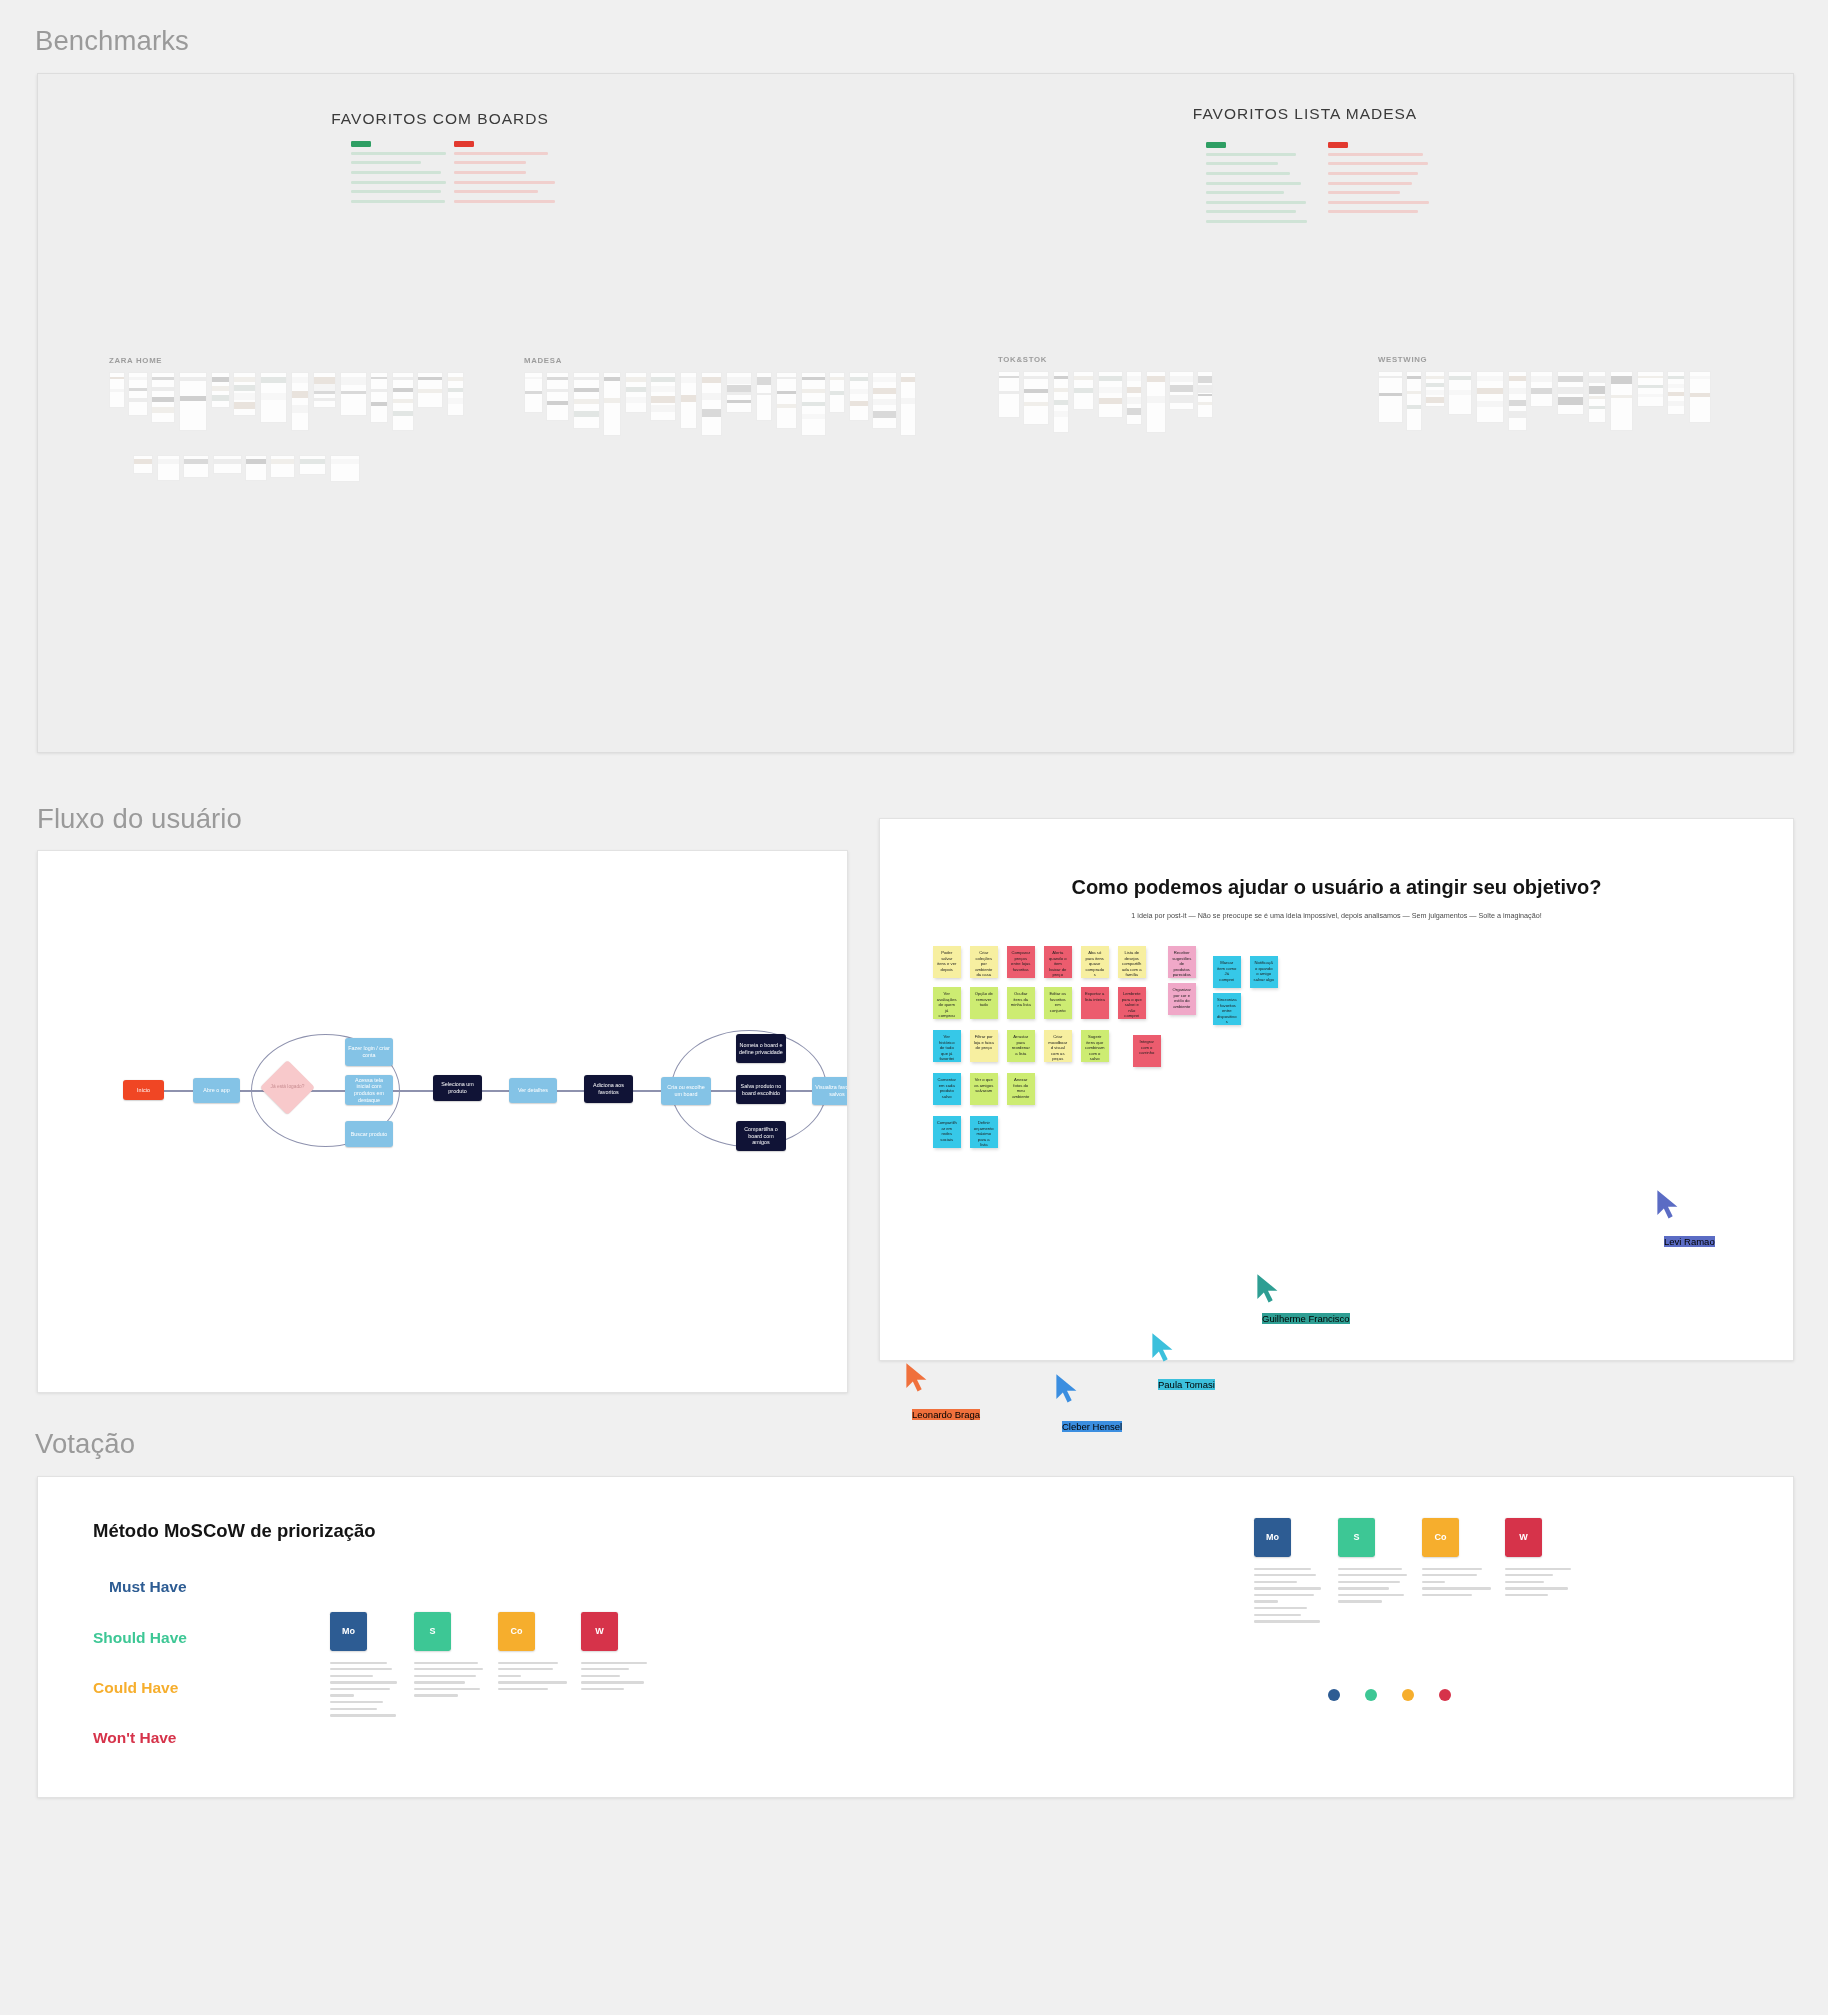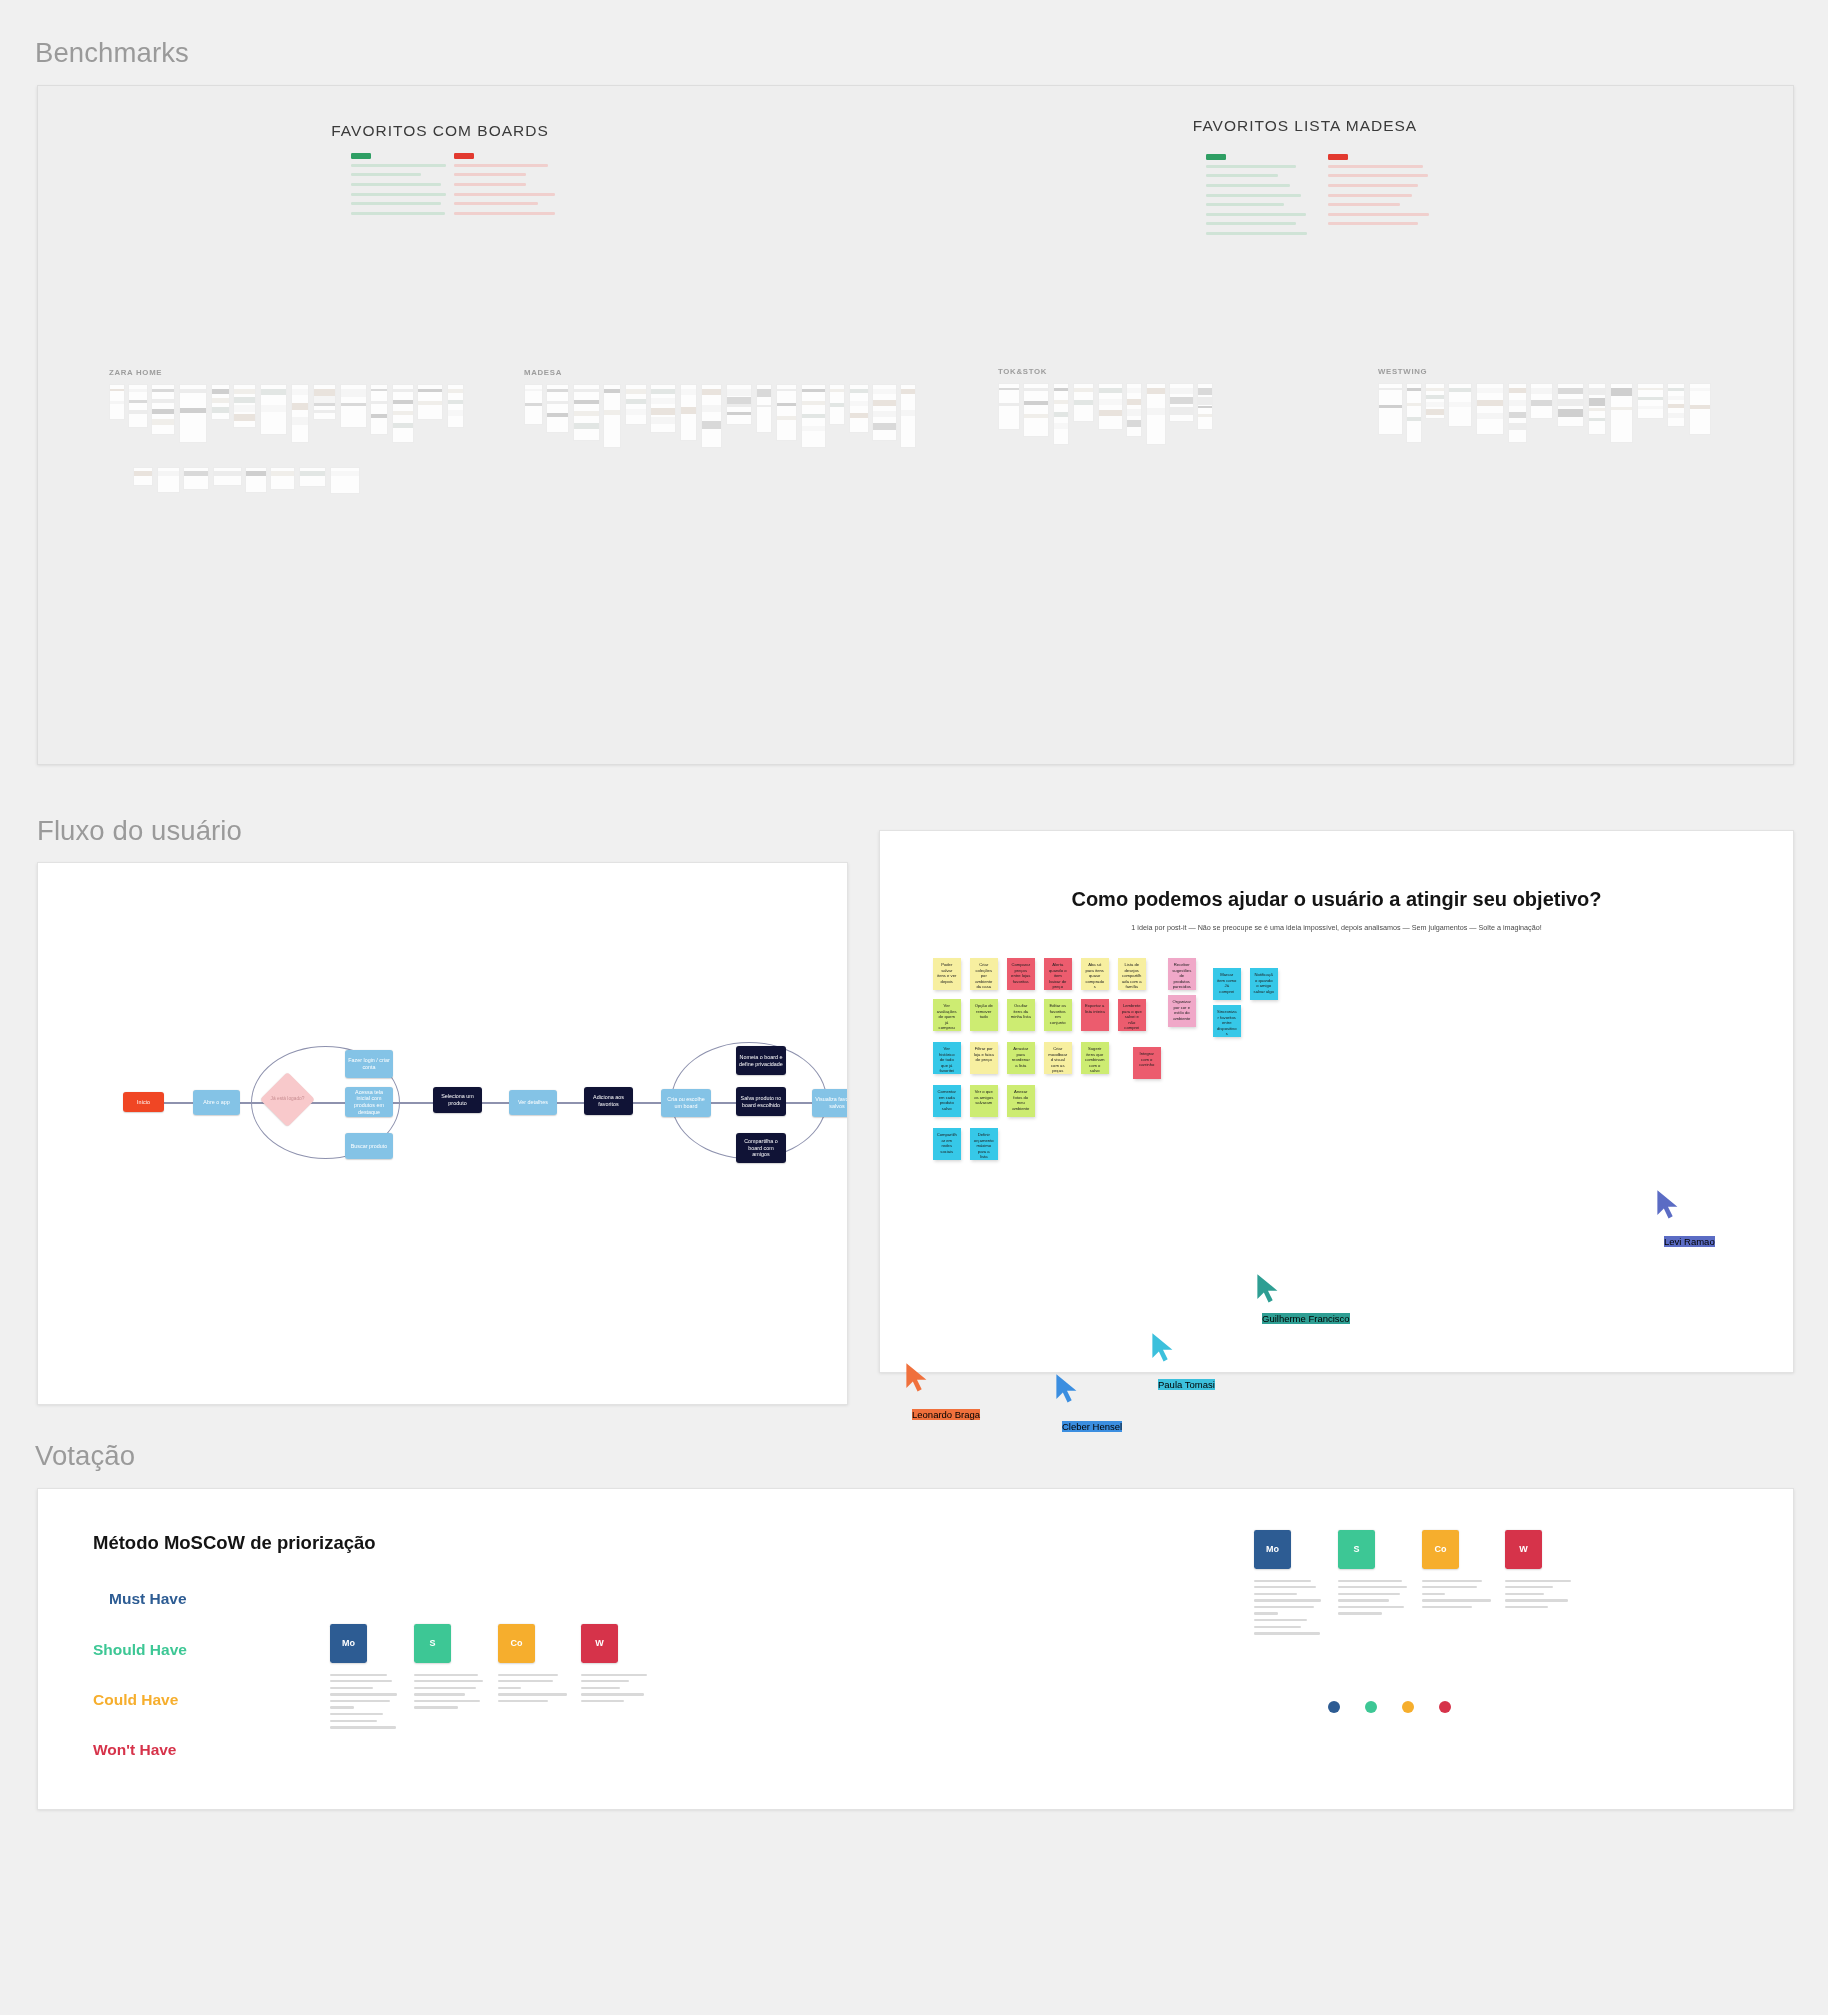--- a/index.html
+++ b/index.html
@@ -21,21 +21,21 @@
   .card {
     background: #ffffff;
     border: 0.6px solid #e2e2e2;
     box-shadow: 0 1.2px 3px rgba(0,0,0,0.10);
     position: relative;
     overflow: hidden;
     text-decoration: underline;
   }
 
   
-  #benchmarks-title { margin-top: 37px; }
+  #benchmarks-title { margin-top: 25px; }
   #benchmarks-card {
     margin: 15.5px 35px 0 37px;
     height: 680px;
     background: #eeeeee;
     border: 0.6px solid #dddddd;
   }
   .bm-headline {
     position: absolute;
     font-size: 15.5px;
     letter-spacing: 1px;

